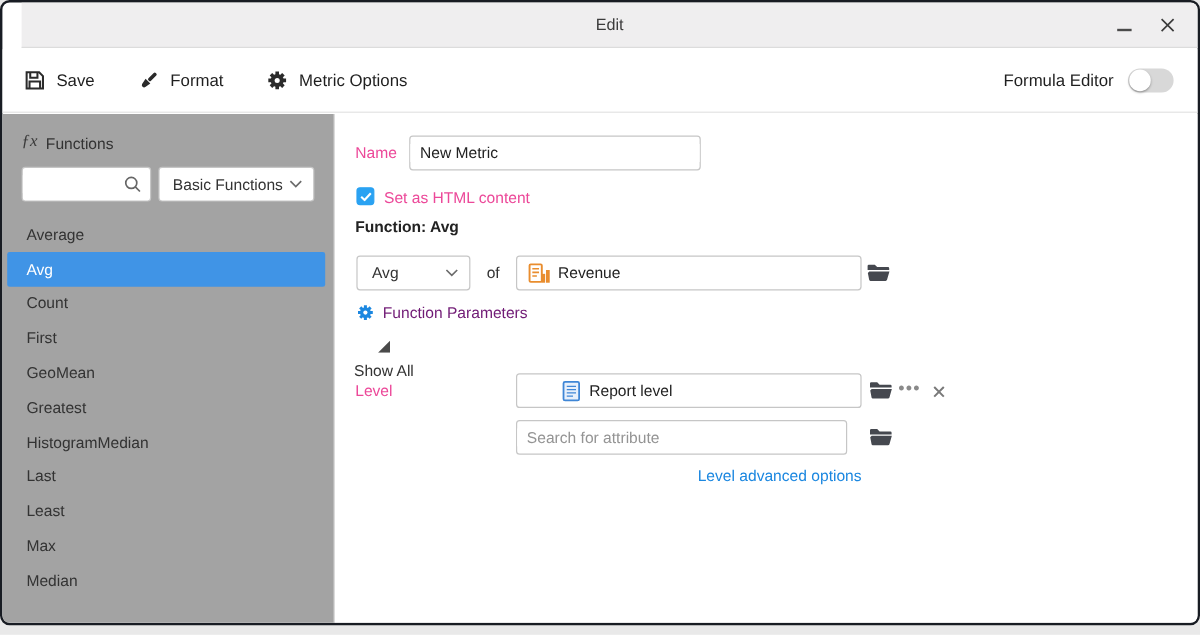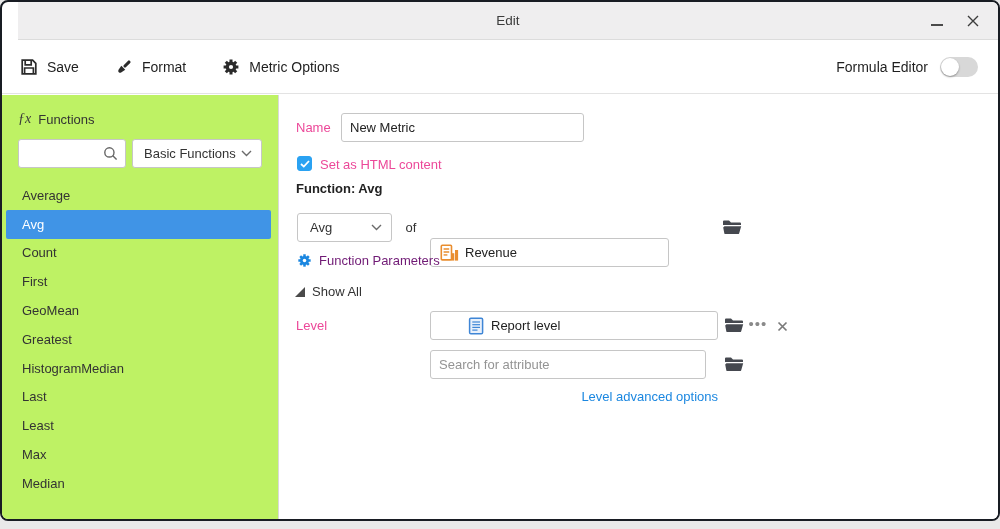--- a/index.html
+++ b/index.html
@@ -33,21 +33,21 @@
   .tool-btn { display:flex; align-items:center; gap:9px; margin-right:36px; cursor:pointer; }
   .toolbar-right { margin-left:auto; display:flex; align-items:center; gap:12px; }
   .toggle { position:relative; width:38px; height:20px; border-radius:10px; background:#d8d8d8; cursor:pointer; }
   .toggle .knob {
     position:absolute; left:1px; top:1px; width:18px; height:18px; border-radius:50%;
     background:#fff; box-shadow:0 1px 2px rgba(0,0,0,.35);
   }
   
   .sidebar {
     position:absolute; left:0; top:93px; bottom:0; width:277px;
-    border-right:1px solid #d9d9d9; background:#bef264;
+    border-right:1px solid #d9d9d9; background:#a3a3a3;
   }
   .fx-head { position:absolute; left:16px; top:16px; display:flex; align-items:center; gap:7px; color:#333; }
   .fx-glyph { font-family:"Liberation Serif","DejaVu Serif",serif; font-style:italic; font-size:14px; color:#3a3a3a; }
   .search-box {
     position:absolute; left:16px; top:44px; width:108px; height:29px;
     border:1px solid #c6c6c6; border-radius:3px; background:#fff; display:flex; align-items:center;
   }
   .search-box input { flex:1; min-width:0; border:0; outline:none; padding:0 4px 0 8px; font:inherit; }
   .search-box .mag { margin-right:7px; display:flex; }
   .cat-select {
@@ -79,26 +79,26 @@
   .checkbox.checked { background:#2aa2f2; border-color:#2aa2f2; }
   .checkbox:not(.checked) svg { display:none; }
   .func-heading { position:absolute; left:17px; top:86px; font-weight:bold; color:#222; }
   .func-select {
     position:absolute; left:18px; top:118px; width:95px; height:29px;
     border:1px solid #c6c6c6; border-radius:3px; display:flex; align-items:center;
     padding:0 9px 0 12px; cursor:pointer; color:#333;
   }
   .func-select .lbl { flex:1; }
   .of-lbl { position:absolute; left:120px; top:125px; width:24px; text-align:center; }
-  .arg-box { left:151px; top:118px; width:239px; cursor:pointer;margin-top:25px; }
+  .arg-box { left:151px; top:118px; width:288px; cursor:pointer; }
   .arg-box .obj-icon { margin:0 6px 0 9px; display:flex; }
   .obj-name { color:#222; }
   .icon-btn { position:absolute; cursor:pointer; display:flex; align-items:center; justify-content:center; }
   .fp-link { position:absolute; left:18px; top:158px; display:flex; align-items:flex-end; gap:7px; color:#701a75; cursor:pointer; }
-  .show-all { position:absolute; left:16px; top:189px; display:flex; align-items:center; gap:7px; color:#333; cursor:pointer; }
+  .show-all { position:absolute; left:16px; top:189px; display:flex; align-items:center; gap:7px; color:#333; cursor:pointer;flex-direction:column; }
   .level-lbl { left:17px; top:223px; }
   .level-box { left:151px; top:216px; width:288px; cursor:pointer;padding-left:28px; }
   .level-box .obj-icon { margin:0 6px 0 9px; display:flex; }
   .dots { position:absolute; left:468px; top:219px; width:22px; height:22px; color:#8a8a8a; font-size:15px; letter-spacing:1px; line-height:20px; text-align:center; cursor:pointer; }
   .attr-box { left:151px; top:255px; width:276px; }
   .adv-link { position:absolute; left:151px; top:294px; width:288px; text-align:right; color:#1b87e0; cursor:pointer; }
   svg { display:block; }
 </style>
 </head>
 <body>

